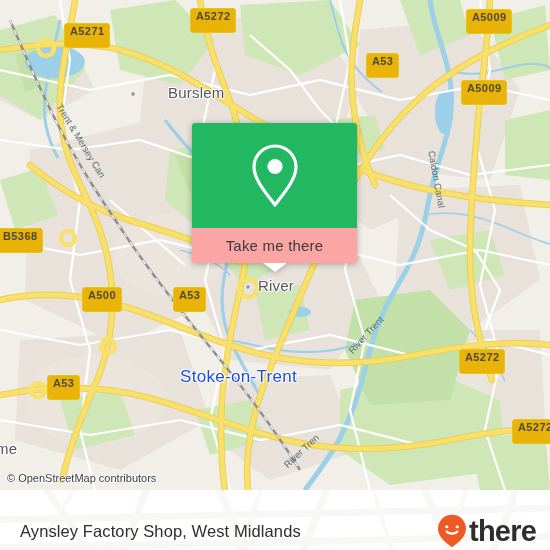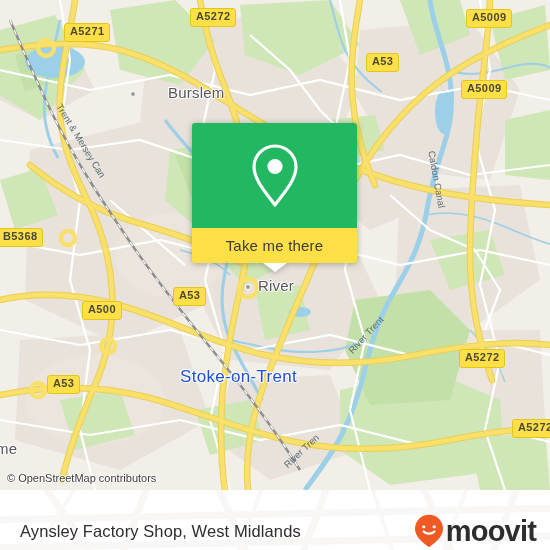--- a/index.html
+++ b/index.html
@@ -52,28 +52,28 @@
     font-size: 15px;
     letter-spacing: .2px;
     color: #55555a;
   }
   .rivertext { fill: #5b6b74; font-size: 9.5px; font-family: "Liberation Sans", sans-serif; }
   .canaltext { fill: #5c6c75; font-size: 9.5px; font-family: "Liberation Sans", sans-serif; }
 
   
   .shield {
     position: absolute;
-    background: #fde047;
+    background: #eab308;
     border: 1.6px solid #e3c61c;
     border-radius: 3px;
     color: #4c4a33;
     font-size: 11px;
     font-weight: bold;
     letter-spacing: .4px;
-    padding: 1px 5px 4px 5px;
+    padding: 1px 5px 10px 5px;
     line-height: 12px;
     box-sizing: border-box;
     white-space: nowrap;
   }
 
   .citydot {
     position: absolute;
     width: 4px; height: 4px;
     border-radius: 50%;
     background: #9b9b9b;
@@ -90,21 +90,21 @@
   }
   #callout-green {
     background: #22b862;
     border-radius: 3px 3px 0 0;
     height: 105px;
     display: flex;
     align-items: center;
     justify-content: center;
   }
   #callout-white {
-    background: #fde047;
+    background: #fca5a5;
     border-radius: 0 0 3px 3px;
     height: 35px;
     display: flex;
     align-items: center;
     justify-content: center;
   }
   #callout-label {
     font-size: 15px;
     color: #3c3c3c;
     letter-spacing: .2px;
@@ -351,21 +351,21 @@
 
     <div class="maplabel town" style="left:-4px; top:440px;">me</div>
 
     <div class="shield" style="left:48px;  top:23px;margin-left:16px;">A5271</div>
     <div class="shield" style="left:190px; top:8px;">A5272</div>
     <div class="shield" style="left:466px; top:9px;">A5009</div>
     <div class="shield" style="left:366px; top:53px;">A53</div>
     <div class="shield" style="left:461px; top:80px;">A5009</div>
     <div class="shield" style="left:-3px;  top:228px;">B5368</div>
     <div class="shield" style="left:173px; top:287px;">A53</div>
-    <div class="shield" style="left:82px;  top:301px;">A500</div>
+    <div class="shield" style="left:82px;  top:287px;">A500</div>
     <div class="shield" style="left:47px;  top:375px;">A53</div>
     <div class="shield" style="left:459px; top:349px;">A5272</div>
     <div class="shield" style="left:512px; top:419px;">A5272</div>
 
     <div id="callout">
       <div id="callout-green">
         <svg width="54" height="68" viewBox="0 0 54 68">
           <path d="M27 4 C15.4 4 6 13.4 6 25 C6 38 19 52 27 63 C35 52 48 38 48 25 C48 13.4 38.6 4 27 4 Z" fill="none" stroke="#ffffff" stroke-width="3.2" stroke-linejoin="round"></path>
           <circle cx="27" cy="24.5" r="7.6" fill="#ffffff"></circle>
         </svg>
@@ -403,18 +403,18 @@
     <div id="bottom-content">
       <span id="place-title">Aynsley Factory Shop, West Midlands</span>
 
       <span id="moovit-logo">
         <svg width="30" height="34" viewBox="0 0 30 34">
           <path d="M15 0.8 C7.2 0.8 1 7 1 14.8 C1 23 9.3 29.4 15 33.2 C20.7 29.4 29 23 29 14.8 C29 7 22.8 0.8 15 0.8 Z" fill="#ef5a24"></path>
           <rect x="8.2" y="11.6" width="3.2" height="2.6" rx="1.3" fill="#ffffff"></rect>
           <rect x="18.6" y="11.6" width="3.2" height="2.6" rx="1.3" fill="#ffffff"></rect>
           <path d="M9.6 17.4 C11.6 20.4 18.4 20.4 20.4 17.4" fill="none" stroke="#ffffff" stroke-width="2.1" stroke-linecap="round"></path>
         </svg>
-        <span id="moovit-word">moovit</span>
+        <span id="moovit-word">there</span>
       </span>
     </div>
   </div>
 
 </div>
 
 </body></html>

